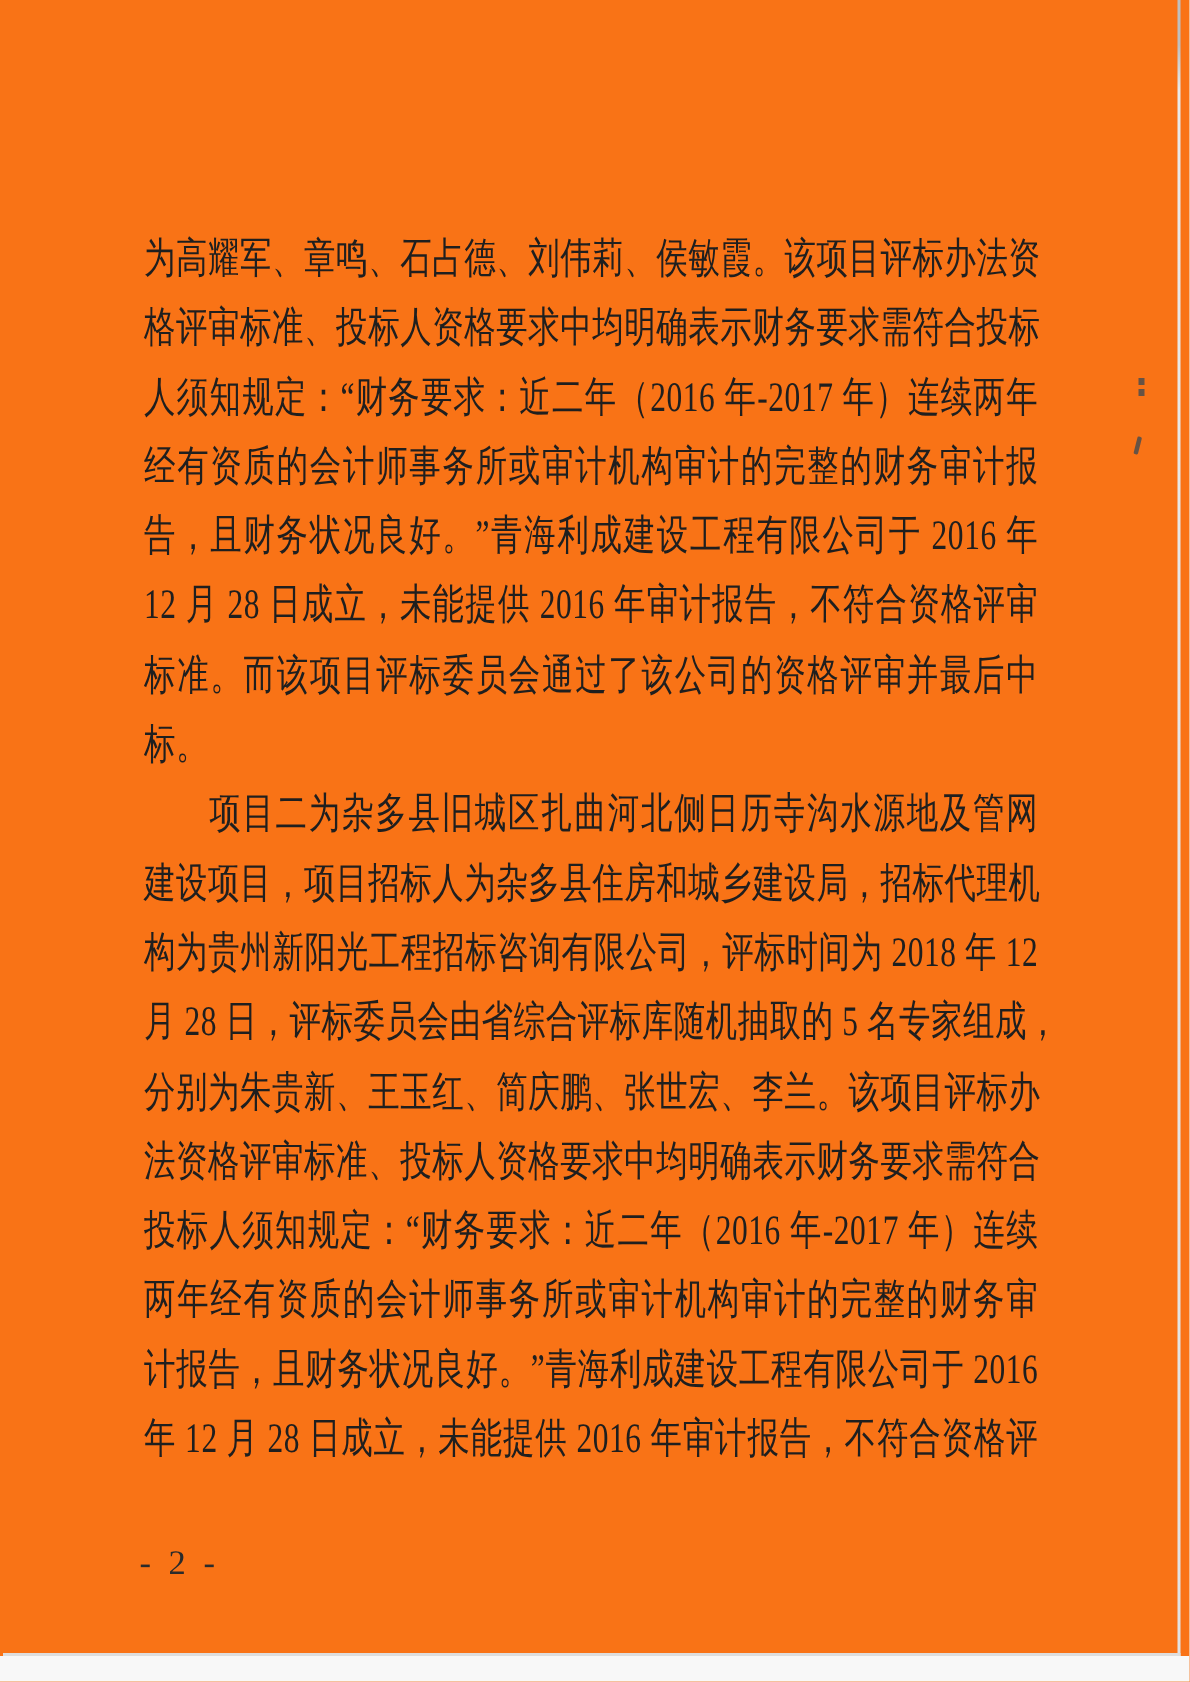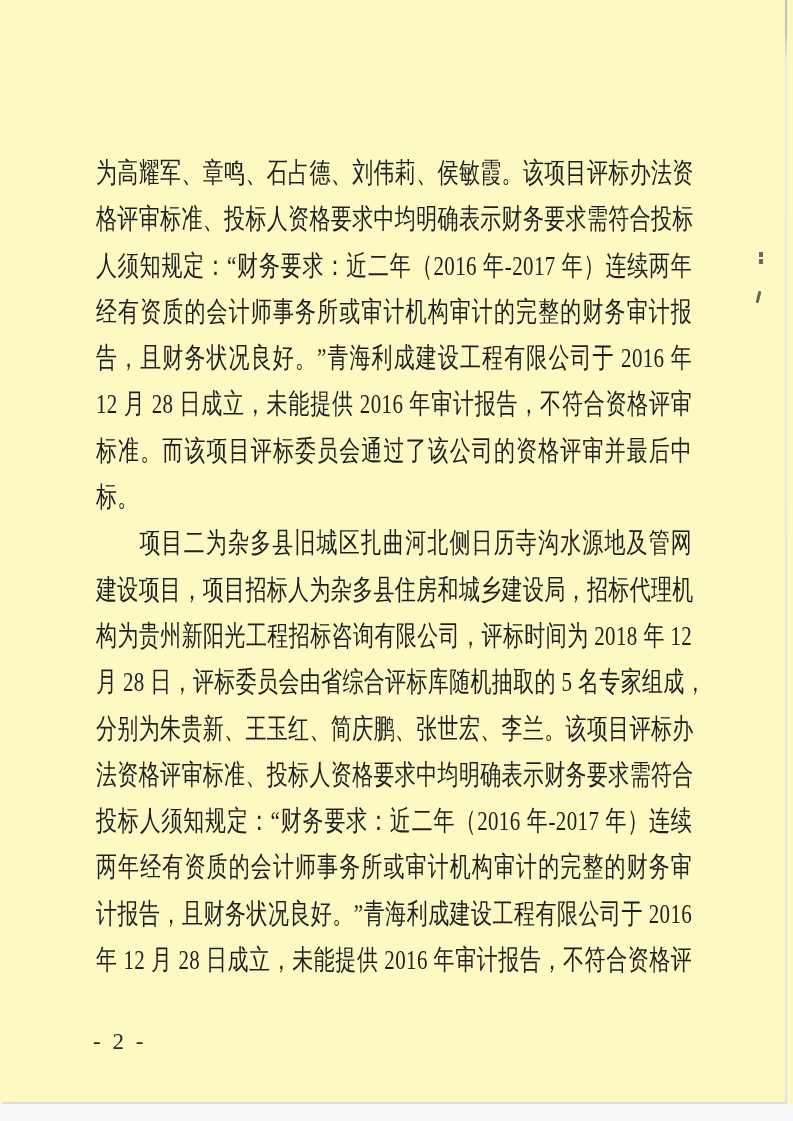--- a/index.html
+++ b/index.html
@@ -4,21 +4,21 @@
 <style>
   html, body {
     margin: 0;
     padding: 0;
     background: #f2f2f2;
   }
   .page {
     position: relative;
     width: 793px;
     height: 1121px;
-    background: #fef9c3;
+    background: #f97316;
     overflow: hidden;
     font-family: "Liberation Serif", "DejaVu Serif", serif;
   }
   
   .scan-edge-right {
     position: absolute;
     left: 785px;
     top: 0;
     width: 2px;
     height: 1104px;

